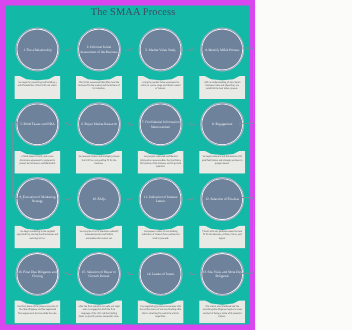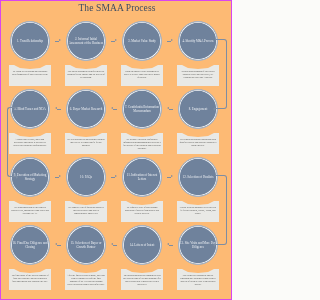--- a/index.html
+++ b/index.html
@@ -5,22 +5,22 @@
   html,body{margin:0;padding:0;}
   body{
     width:232px;height:300px;
     background:#fbfbf9;
     font-family:"Liberation Serif", serif;
     overflow:hidden;
     position:relative;
   }
   #page{
     position:absolute;inset:0;
-    background:#fdba74;
-    border:1px solid #d946ef;
+    background:#14b8a6;
+    border:5px solid #d946ef;
     box-sizing:border-box;
   }
   #title{
     position:absolute;top:2px;left:0;width:232px;
     text-align:center;
     font-size:9.5px;
     color:#3c4c63;
     letter-spacing:.1px;
     font-family:"Liberation Serif", serif;
   }

